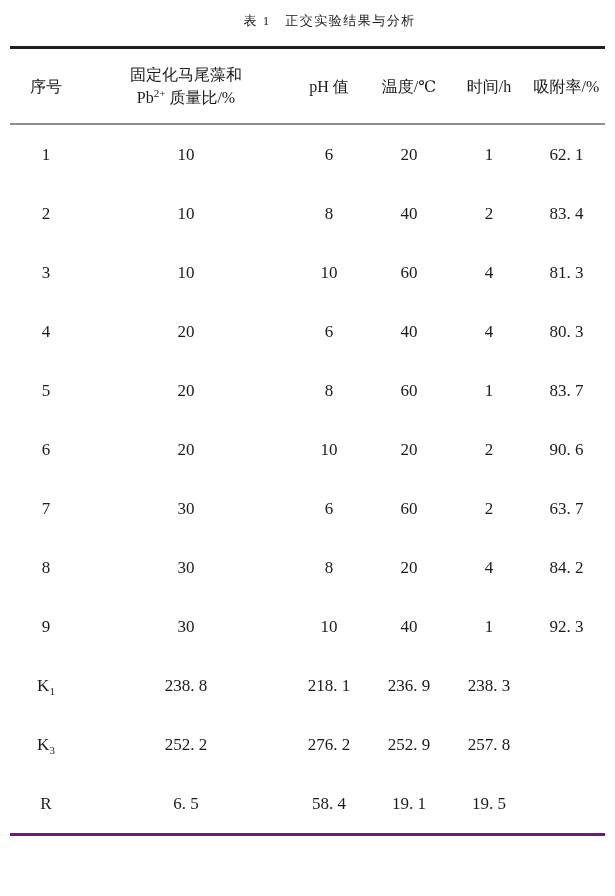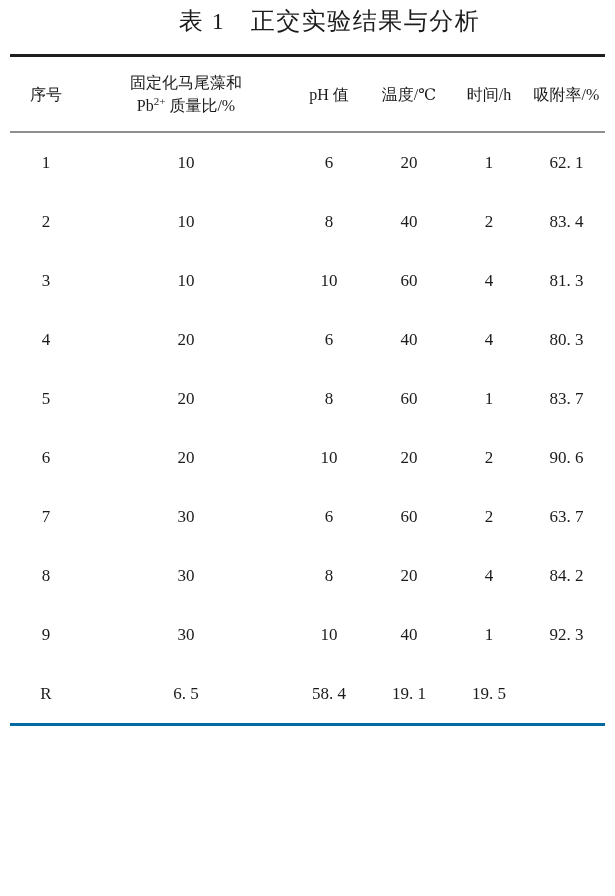--- a/index.html
+++ b/index.html
@@ -10,31 +10,31 @@
     background: #ffffff;
     color: #1b1b1b;
     font-family: "Liberation Serif", "DejaVu Serif", serif;
     overflow: hidden;
   }
   .table-title {
     height: 42px;
     display: flex;
     align-items: center;
     justify-content: center;
-    font-size: 24px;
+    font-size: 13px;
     letter-spacing: 1.5px;
     margin-left: 44px;
   }
   table.results {
     border-collapse: collapse;
     table-layout: fixed;
     width: 595px;
-    margin: 12px 10px;
+    margin: 4px 10px;
     border-top: 3px solid #1f1f1f;
-    border-bottom: 3px solid #0369a1;
+    border-bottom: 3px solid #701a75;
   }
   table.results thead tr {
     border-bottom: 2px solid #8f8f8f;
   }
   table.results th {
     font-weight: normal;
     font-size: 16px;
     height: 74px;
     text-align: center;
     vertical-align: middle;
@@ -161,20 +161,36 @@
       </tr>
       <tr>
         <td>9</td>
         <td>30</td>
         <td>10</td>
         <td>40</td>
         <td>1</td>
         <td>92. 3</td>
       </tr>
       <tr>
+        <td><span>K</span><sub>1</sub></td>
+        <td>238. 8</td>
+        <td>218. 1</td>
+        <td>236. 9</td>
+        <td>238. 3</td>
+        <td></td>
+      </tr>
+      <tr>
+        <td><span>K</span><sub>3</sub></td>
+        <td>252. 2</td>
+        <td>276. 2</td>
+        <td>252. 9</td>
+        <td>257. 8</td>
+        <td></td>
+      </tr>
+      <tr>
         <td><span>R</span><sub></sub></td>
         <td>6. 5</td>
         <td>58. 4</td>
         <td>19. 1</td>
         <td>19. 5</td>
         <td></td>
       </tr>
     </tbody>
   </table>
 </div>

